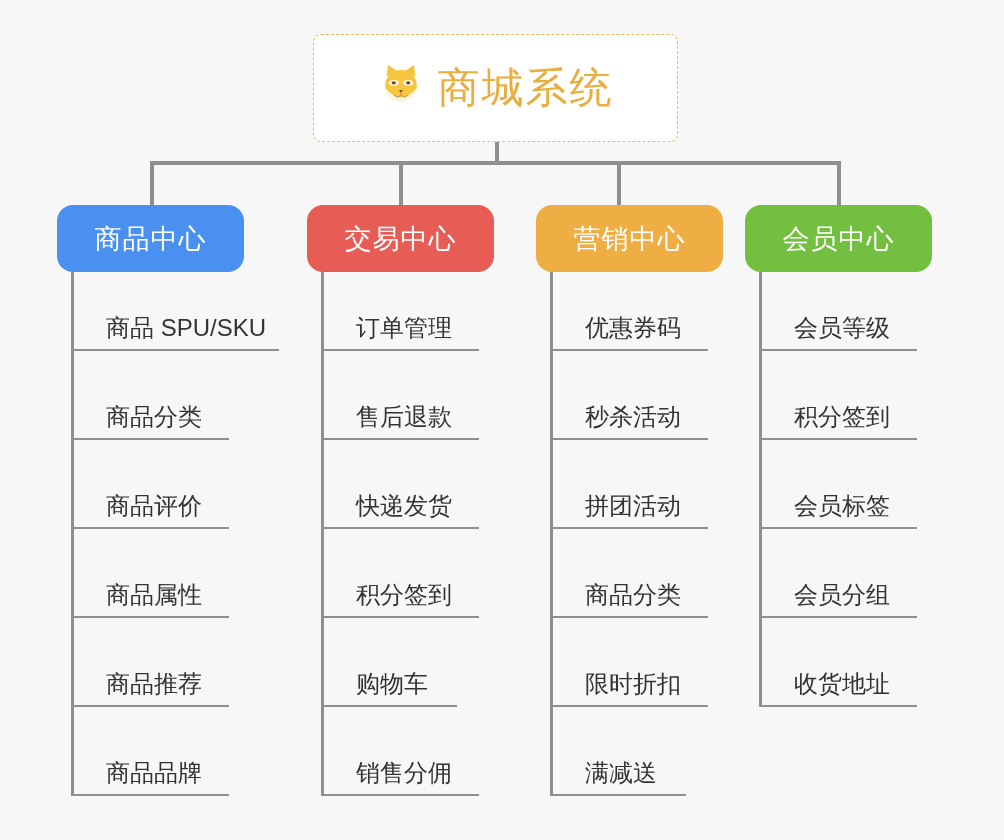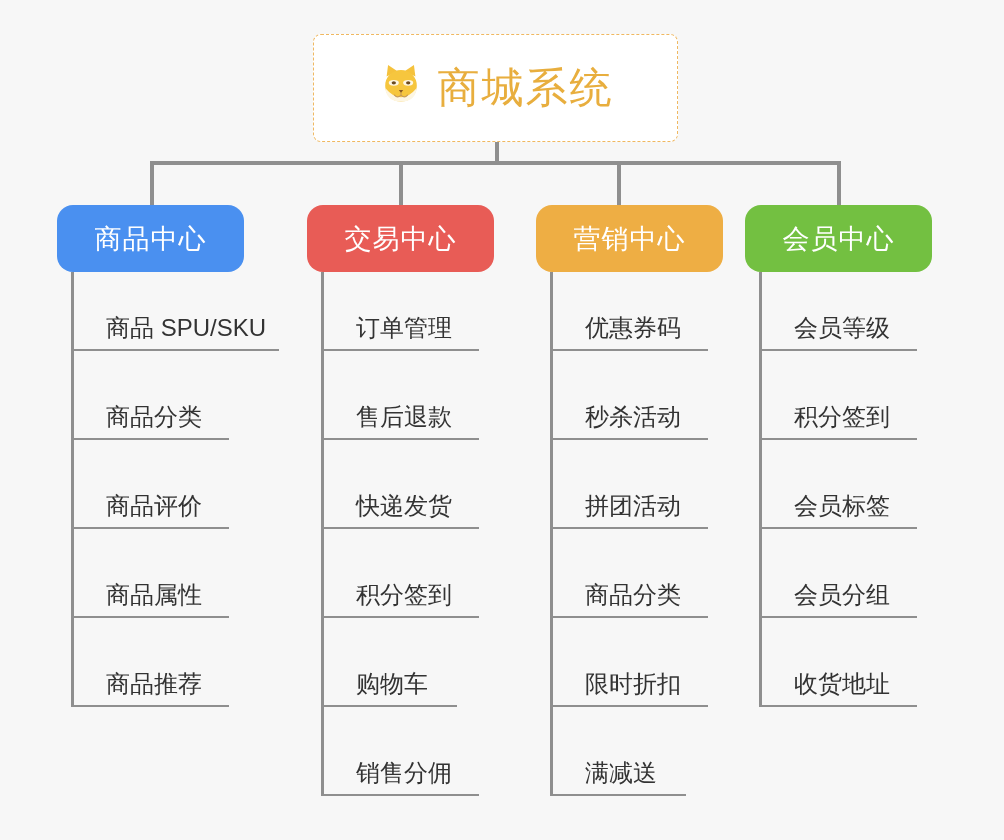--- a/index.html
+++ b/index.html
@@ -142,20 +142,21 @@
   <div class="columns">
 
     <div class="column col-1">
       <div class="col-header blue">商品中心</div>
       <div class="col-items">
         <div class="leaf" style="width:205px">商品 SPU/SKU</div>
         <div class="leaf" style="width:155px">商品分类</div>
         <div class="leaf" style="width:155px">商品评价</div>
         <div class="leaf" style="width:155px">商品属性</div>
         <div class="leaf" style="width:155px">商品推荐</div>
+        <div class="leaf" style="width:155px">商品品牌</div>
       </div>
     </div>
 
     <div class="column col-2">
       <div class="col-header red">交易中心</div>
       <div class="col-items">
         <div class="leaf" style="width:155px">订单管理</div>
         <div class="leaf" style="width:155px">售后退款</div>
         <div class="leaf" style="width:155px">快递发货</div>
         <div class="leaf" style="width:155px">积分签到</div>

